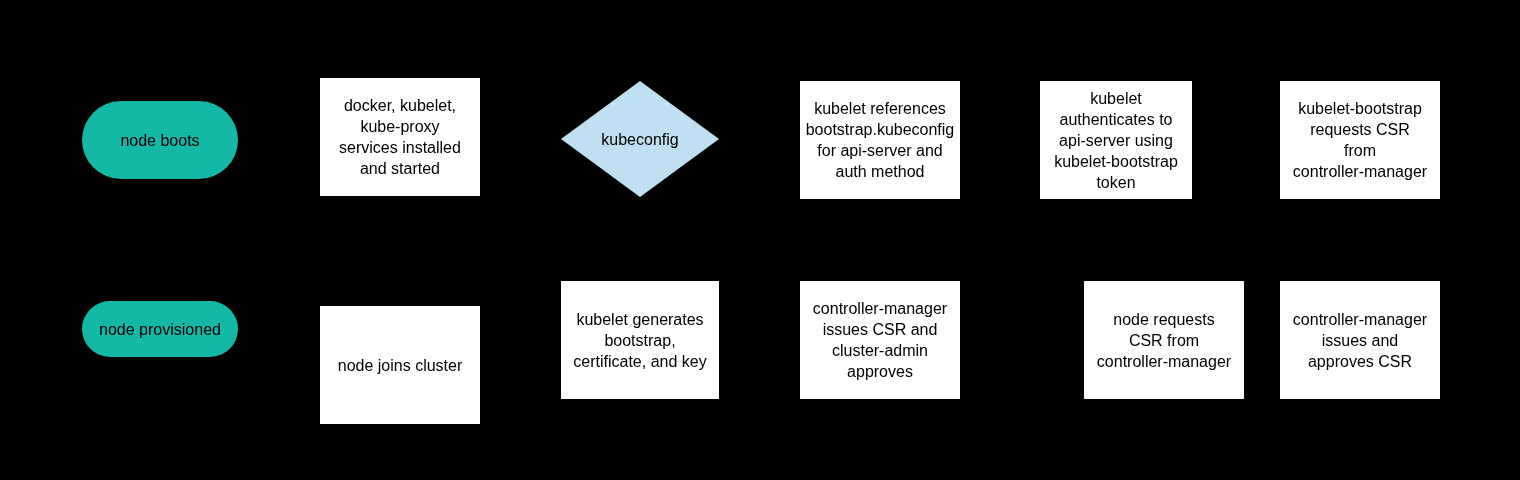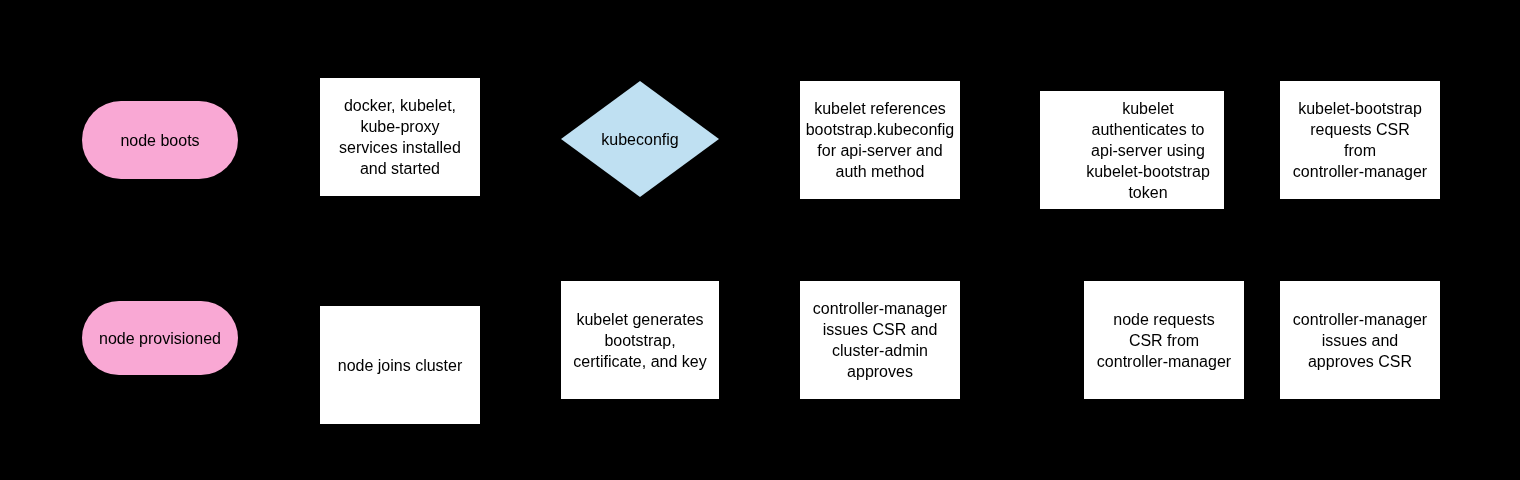--- a/index.html
+++ b/index.html
@@ -26,21 +26,21 @@
     width: max-content;
     white-space: pre-line;
     text-align: center;
     font-size: 16px;
     line-height: 21px;
     color: #000000;
     position: relative;
     z-index: 2;
   }
   .terminator {
-    background: #f9a8d4;
+    background: #14b8a6;
     border-radius: 39px;
     justify-content: center;
   }
   .process {
     background: #ffffff;
   }
   .decision {
     background: transparent;
     justify-content: center;
   }
@@ -76,36 +76,36 @@
     <div class="label">kubeconfig</div>
   </div>
 
   <div class="shape process" style="left:800px; top:81px; width:160px; height:118px;">
     <div class="label">kubelet references
 bootstrap.kubeconfig
 for api-server and
 auth method</div>
   </div>
 
-  <div class="shape process" style="left:1040px; top:91px; width:152px; height:118px;padding-left:32px;">
+  <div class="shape process" style="left:1040px; top:81px; width:152px; height:118px;">
     <div class="label">kubelet
 authenticates to
 api-server using
 kubelet-bootstrap
 token</div>
   </div>
 
   <div class="shape process" style="left:1280px; top:81px; width:160px; height:118px;">
     <div class="label">kubelet-bootstrap
 requests CSR
 from
 controller-manager</div>
   </div>
 
-  <div class="shape terminator" style="left:82px; top:301px; width:156px; height:74px;">
+  <div class="shape terminator" style="left:82px; top:301px; width:156px; height:56px;">
     <div class="label">node provisioned</div>
   </div>
 
   <div class="shape process" style="left:320px; top:281px; width:160px; height:118px;margin-top:25px;">
     <div class="label">node joins cluster</div>
   </div>
 
   <div class="shape process" style="left:561px; top:281px; width:158px; height:118px;">
     <div class="label">kubelet generates
 bootstrap,

